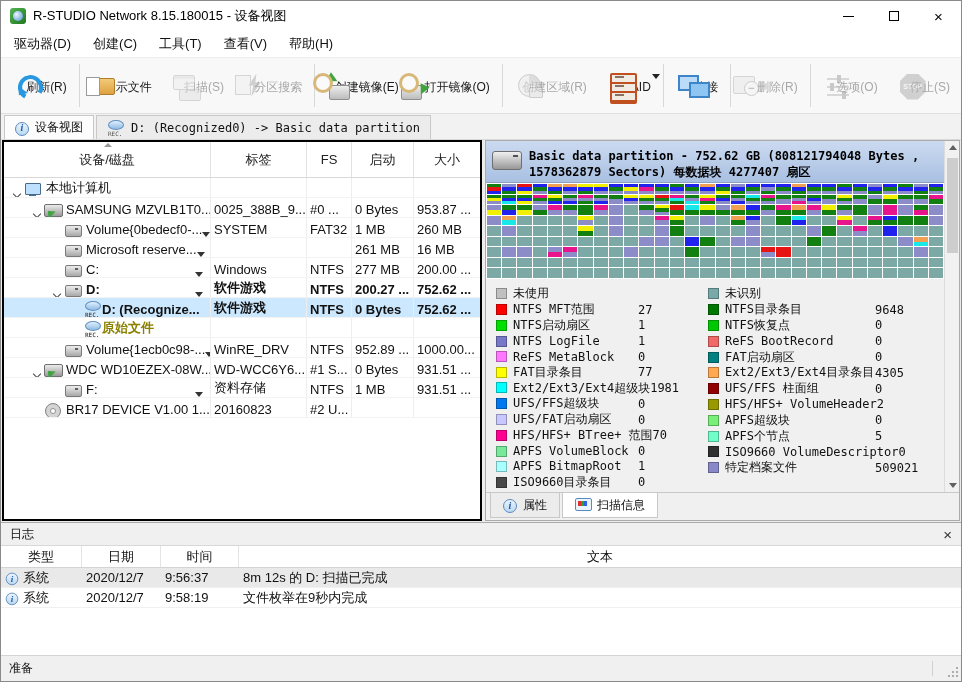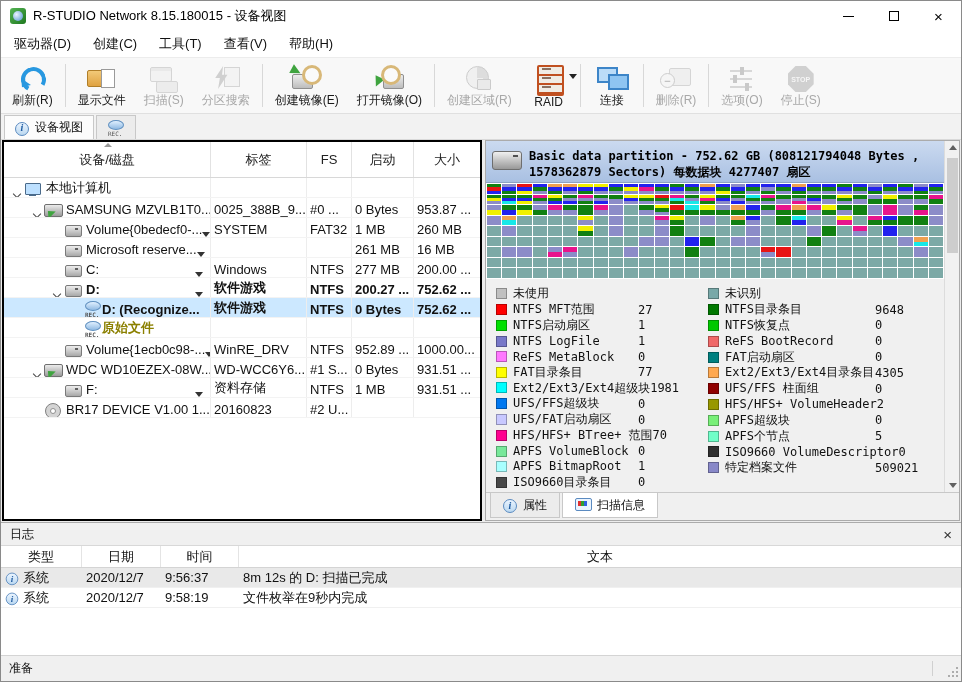--- a/index.html
+++ b/index.html
@@ -17,21 +17,21 @@
 .glyph-min{width:11px;height:1px;background:#000}
 .glyph-max{width:10px;height:10px;border:1px solid #000}
 .glyph-close{font-size:15px;color:#000;line-height:1}
 
 
 .menubar{position:absolute;top:30px;left:0;right:0;height:26px;display:flex;align-items:center;background:#fff;padding-left:2px}
 .menu-item{padding:0 11px;height:22px;line-height:22px;font-size:13px}
 
 
 .toolbar{position:absolute;top:56px;left:0;right:0;height:57px;display:flex;align-items:stretch;background:#F8F8F8;border-top:1px solid #ECECEC;border-bottom:1px solid #E0E0E0;padding:2px 2px}
-.tb-btn{position:relative;display:flex;flex-direction:column;align-items:center;padding:4px 9px 2px;min-width:56px}
+.tb-btn{position:relative;display:flex;align-items:center;padding:4px 9px 2px;min-width:56px}
 .tb-btn .lab{font-size:12px;margin-top:1px;white-space:nowrap;color:#1A1A1A}
 .tb-btn.disabled .lab{color:#A8A8A8}
 .tb-btn.disabled .tbi{opacity:.5;filter:grayscale(1)}
 .tb-sep{width:1px;background:#D8D8D8;margin:4px 3px}
 .tbi{width:34px;height:30px;position:relative}
 .tb-dd{position:absolute;right:0px;top:14px;width:0;height:0;border-left:4px solid transparent;border-right:4px solid transparent;border-top:5px solid #222}
 .ic-refresh::before{content:"";position:absolute;left:6px;top:3px;width:17px;height:17px;border:4px solid #2898E0;border-radius:50%;border-bottom-color:transparent;transform:rotate(-15deg)}
 .ic-refresh::after{content:"";position:absolute;left:3px;top:17px;border-left:6px solid transparent;border-right:6px solid transparent;border-top:7px solid #2898E0;transform:rotate(35deg)}
 .ic-show-files::before{content:"";position:absolute;left:2px;top:6px;width:19px;height:15px;background:linear-gradient(#F2C978,#DFA241);border:1px solid #B07E28;border-radius:2px}
 .ic-show-files::after{content:"";position:absolute;right:4px;top:5px;width:12px;height:17px;background:#fff;border:1px solid #9A9A9A}
@@ -234,20 +234,21 @@
       </div>
     </div>
 
   <div class="tabstrip">
       <div class="dtab active">
         <span class="ico-info"></span>
         <span class="dtab-label">设备视图</span>
       </div>
       <div class="dtab mono">
         <span class="ico-rec"></span>
+        <span class="dtab-label">D: (Recognized0) -&gt; Basic data partition</span>
       </div>
     </div>
 
   <div class="main">
     <div class="tree-panel">
       <div class="tree-head">
         <span class="sortc"></span>
         <div class="th c1">设备/磁盘</div>
         <div class="th c2">标签</div>
         <div class="th c3">FS</div>

